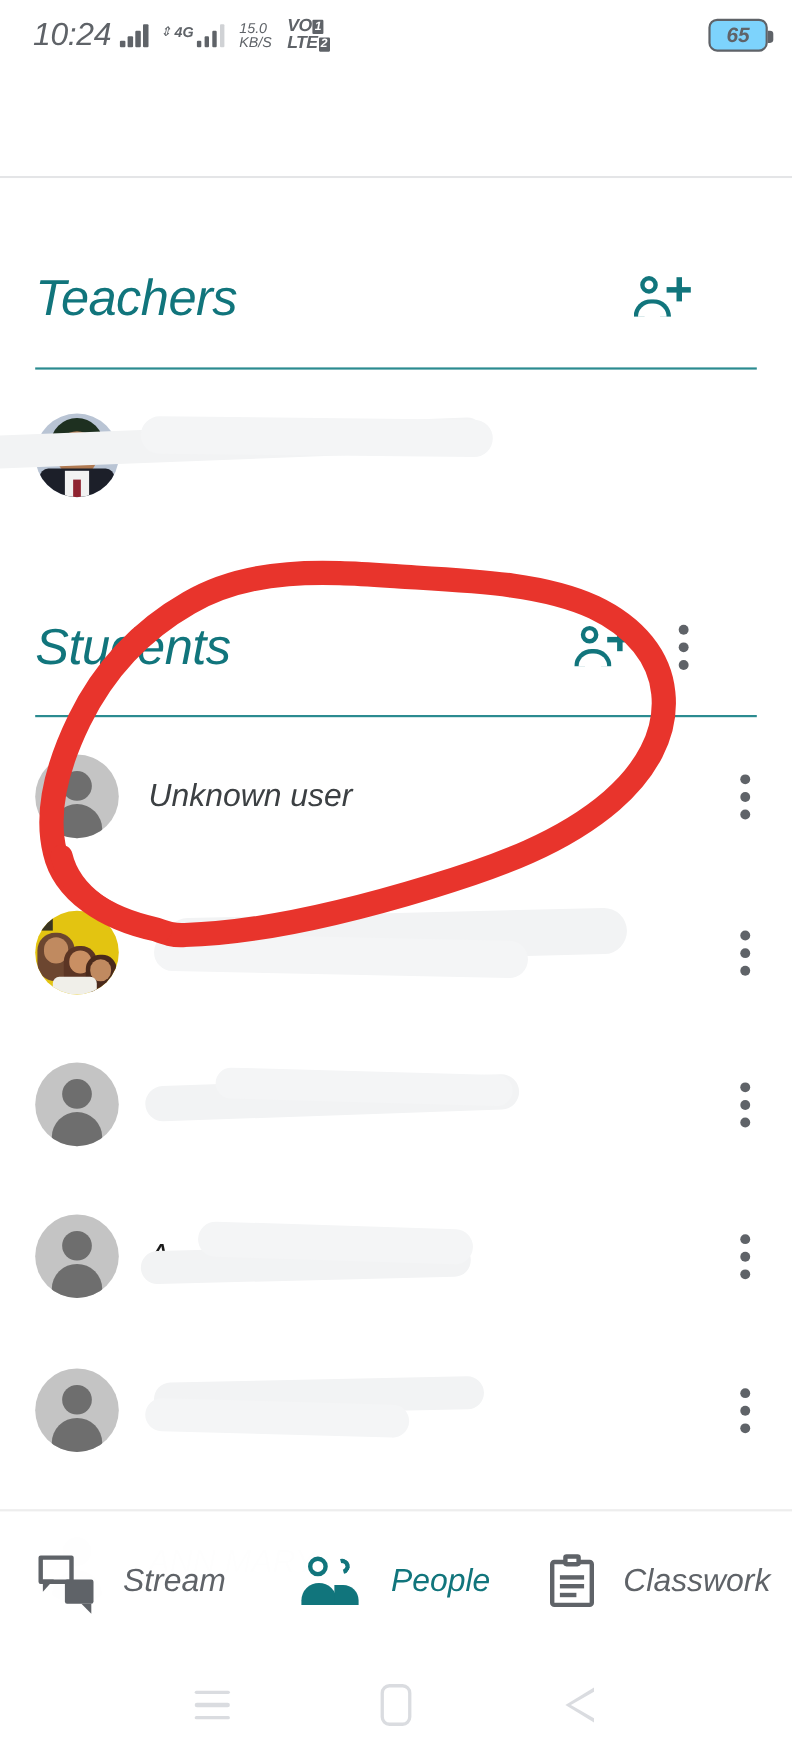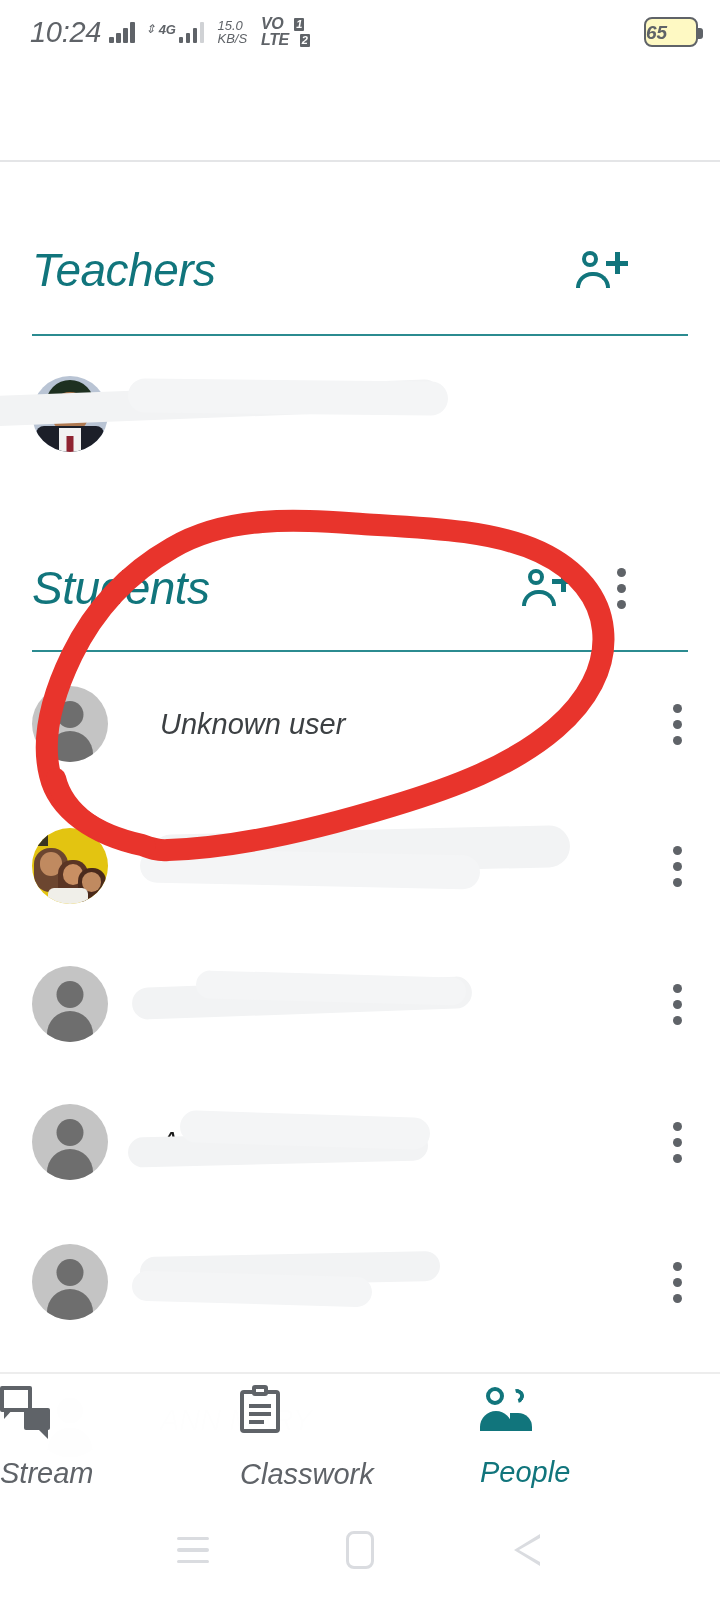--- a/index.html
+++ b/index.html
@@ -64,35 +64,35 @@
     display: flex; flex-direction: column; align-items: flex-start;
     line-height: 1.0; margin-left: 5px;
   }
   .speed .s1 { font-size: 13px; color: #5f6368; }
   .speed .s2 { font-size: 13px; color: #5f6368; }
 
   .volte {
     display: flex; flex-direction: column; align-items: flex-start;
     line-height: 1.0; margin-left: 6px; font-weight: bold;
   }
-  .volte .v-row { display: flex; align-items: center; gap: 11px; }
+  .volte .v-row { display: flex; align-items: center; gap: 1px; }
   .volte .v1, .volte .v2 { font-size: 16px; color: #5f6368; letter-spacing: -0.5px; }
   .simbox {
     font-size: 11px; color: #ffffff; background: #5f6368;
     padding: 0px 2px; border-radius: 1px; line-height: 13px;
   }
 
   .status-right { margin-left: auto; display: flex; align-items: center; }
   .battery {
     position: relative;
     width: 54px; height: 30px;
     border: 2.5px solid #5f6368;
     border-radius: 8px;
-    background: #fef9c3;
-    display: flex; align-items: center; justify-content: flex-start;
+    background: #7dd3fc;
+    display: flex; align-items: center; justify-content: center;
   }
   .battery::after {
     content: "";
     position: absolute; right: -7px; top: 9px;
     width: 5px; height: 11px;
     background: #5f6368;
     border-radius: 0 3px 3px 0;
   }
   .battery span { font-size: 19px; color: #5f6368; font-weight: 600; line-height: 1; }
 
@@ -232,21 +232,21 @@
   .avatar.photo-group .g-white {
     position: absolute; left: 16px; bottom: 0; width: 40px; height: 16px;
     background: #f0efe9; border-radius: 6px 6px 0 0;
   }
   .avatar.photo-group .g-dark {
     position: absolute; left: 0px; top: 2px; width: 16px; height: 16px;
     background: #3a3522;
   }
 
   .person-name {
-    margin-left: 52px; font-size: 29px; color: #3c4043; flex: 1;
+    margin-left: 27px; font-size: 29px; color: #3c4043; flex: 1;
     white-space: nowrap; overflow: hidden;
   }
   .person-name.redacted { color: #1b1b1b; }
 
   .row-kebab { width: 14px; display: flex; flex-direction: column; align-items: center; gap: 7px; cursor: pointer; flex: none; margin-right: 12px; }
   .row-kebab i { display: block; width: 9px; height: 9px; border-radius: 50%; background: #5f6368; }
 
   
   .scribble {
     position: absolute;
@@ -265,22 +265,22 @@
 
   
   .bottom-nav {
     position: absolute; left: 0; top: 1372px;
     width: 720px; height: 128px;
     background: rgba(255,255,255,0.94);
     border-top: 2px solid #ededed;
     display: flex; align-items: center;
   }
   .nav-item {
-    flex: 1; display: flex; flex-direction: column;
-    justify-content: center; gap: 27px;
+    flex: 1; display: flex; flex-direction: row;
+    align-items: center; justify-content: center; gap: 27px;
     cursor: pointer; height: 100%;
   }
   .nav-label { font-size: 29px; color: #5f6368; line-height: 1; }
   .nav-item.active .nav-label { color: #11757c; }
 
   .ic-stream { width: 50px; height: 46px; position: relative; }
   .ic-stream .b1 {
     position: absolute; left: 0; top: 0; width: 32px; height: 26px;
     border: 4.5px solid #5f6368; border-radius: 2px;
   }
@@ -558,39 +558,39 @@
   </svg>
 
   <div class="bottom-nav">
     <div class="nav-item">
       <div class="ic-stream">
         <span class="b1"></span>
           <span class="b2"></span>
       </div>
       <div class="nav-label">Stream</div>
     </div>
+    <div class="nav-item active">
+      <div class="ic-people">
+        <span class="p-head"></span>
+          <span class="p-body"></span>
+        <span class="p-head2"></span>
+          <span class="p-body2"></span>
+      </div>
+      <div class="nav-label">People</div>
+    </div>
     <div class="nav-item">
       <div class="ic-classwork">
         <span class="board"></span>
           <span class="clip"></span>
         <span class="ln l1"></span>
           <span class="ln l2"></span>
           <span class="ln l3"></span>
       </div>
       <div class="nav-label">Classwork</div>
     </div>
-    <div class="nav-item active">
-      <div class="ic-people">
-        <span class="p-head"></span>
-          <span class="p-body"></span>
-        <span class="p-head2"></span>
-          <span class="p-body2"></span>
-      </div>
-      <div class="nav-label">People</div>
-    </div>
   </div>
 
   <div class="sys-nav">
     <div class="sys-btn">
       <div class="sys-recents">
           <i></i>
           <i></i>
           <i></i>
         </div>
     </div>

